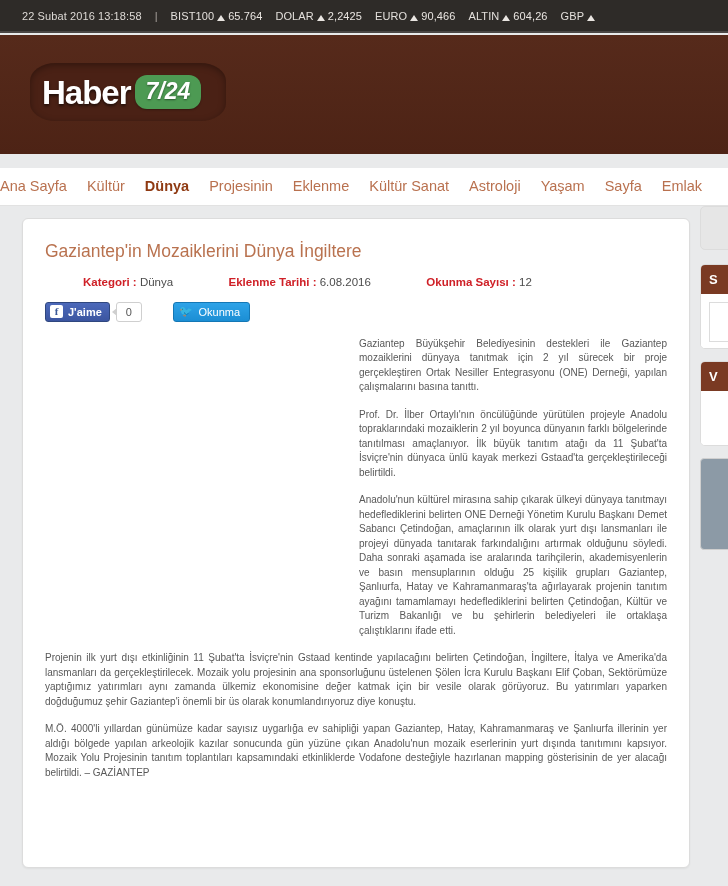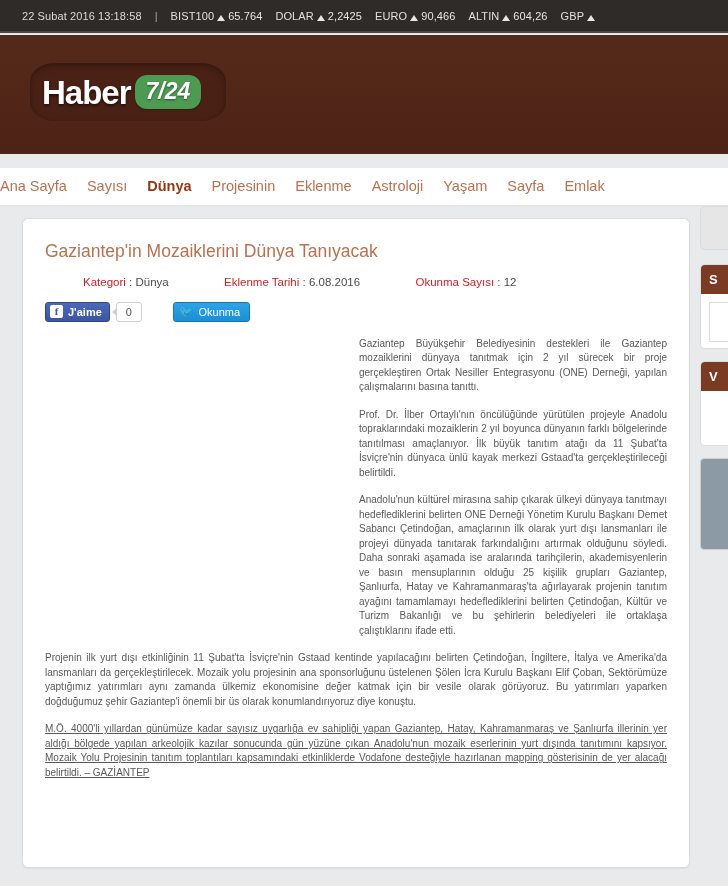--- a/index.html
+++ b/index.html
@@ -128,21 +128,21 @@
     font-size: 17.5px;
     font-weight: normal;
     margin: 4px 0 13px 0;
     line-height: 1.25;
   }
   .meta-row {
     font-size: 11.5px;
     color: #444;
     margin-bottom: 13px;
   }
-  .meta-key { color: #cf2027; font-weight: normal; padding-left: 38px; }
+  .meta-key { color: #cf2027; font-weight: bold; padding-left: 38px; }
   .meta-val { color: #4c4c4c; }
   .meta-gap { display: inline-block; width: 11px; }
 
   .social-row { display: flex; align-items: center; height: 22px; margin-bottom: 14px; }
   .fb-like {
     display: flex; align-items: center;
     background: linear-gradient(180deg,#4c69ba 0%, #3b55a0 100%);
     border: 1px solid #2f477f;
     border-radius: 3px;
     height: 20px; padding: 0 7px 0 4px;
@@ -194,21 +194,21 @@
     float: left;
     width: 300px; height: 295px;
     background: #ffffff;
     margin: 0 14px 6px 0;
   }
   .body-text { font-size: 10px; color: #585858; line-height: 1.45; }
   .body-text p {
     margin: 0 0 13px 0;
     text-align: justify;
   }
-  .body-text p:last-child { margin-bottom: 0; text-decoration: underline; }
+  .body-text p:last-child { margin-bottom: 0; }
 
   
   .sidebar {
     position: absolute; left: 700px; top: 0;
     width: 40px;
   }
   .side-card {
     width: 40px;
     background: #fff;
     border: 1px solid #dcdcdc;
@@ -259,36 +259,37 @@
 
   <div class="masthead">
     <div class="logo">
       <span class="logo-word">Haber</span>
       <span class="logo-badge">7/24</span>
     </div>
   </div>
 
   <div class="navbar">
     <span class="nav-item">Ana Sayfa</span>
-    <span class="nav-item">Sayısı</span>
+    <span class="nav-item">Kültür</span>
     <span class="nav-item active">Dünya</span>
     <span class="nav-item">Projesinin</span>
     <span class="nav-item">Eklenme</span>
+    <span class="nav-item">Kültür Sanat</span>
     <span class="nav-item">Astroloji</span>
     <span class="nav-item">Yaşam</span>
     <span class="nav-item">Sayfa</span>
     <span class="nav-item">Emlak</span>
 
   </div>
 
   <div class="content-wrap">
 
     <div class="card">
 
-      <h1 class="article-title">Gaziantep'in Mozaiklerini Dünya Tanıyacak</h1>
+      <h1 class="article-title">Gaziantep'in Mozaiklerini Dünya İngiltere</h1>
 
       <div class="meta-row">
         <span class="meta-key">Kategori :</span>
         <span class="meta-val">Dünya</span>
         <span class="meta-gap"></span>
         <span class="meta-key">Eklenme Tarihi :</span>
         <span class="meta-val">6.08.2016</span>
         <span class="meta-gap"></span>
         <span class="meta-key">Okunma Sayısı :</span>
         <span class="meta-val">12</span>

